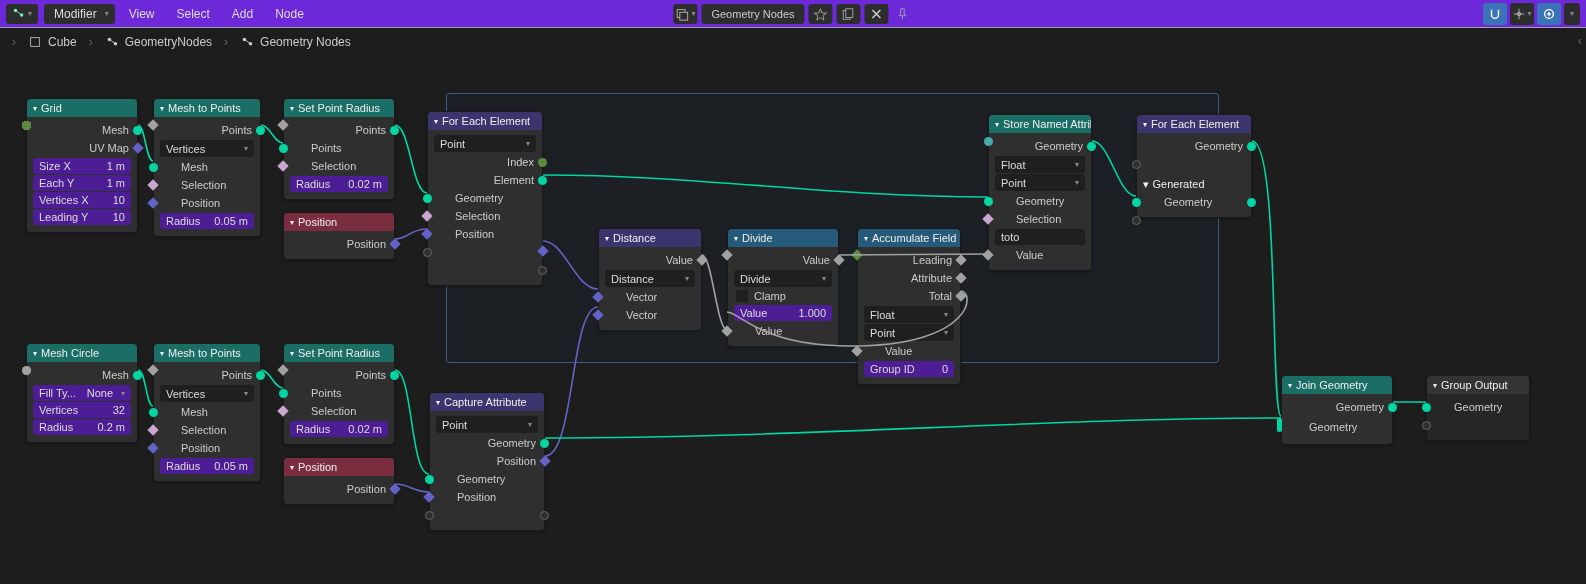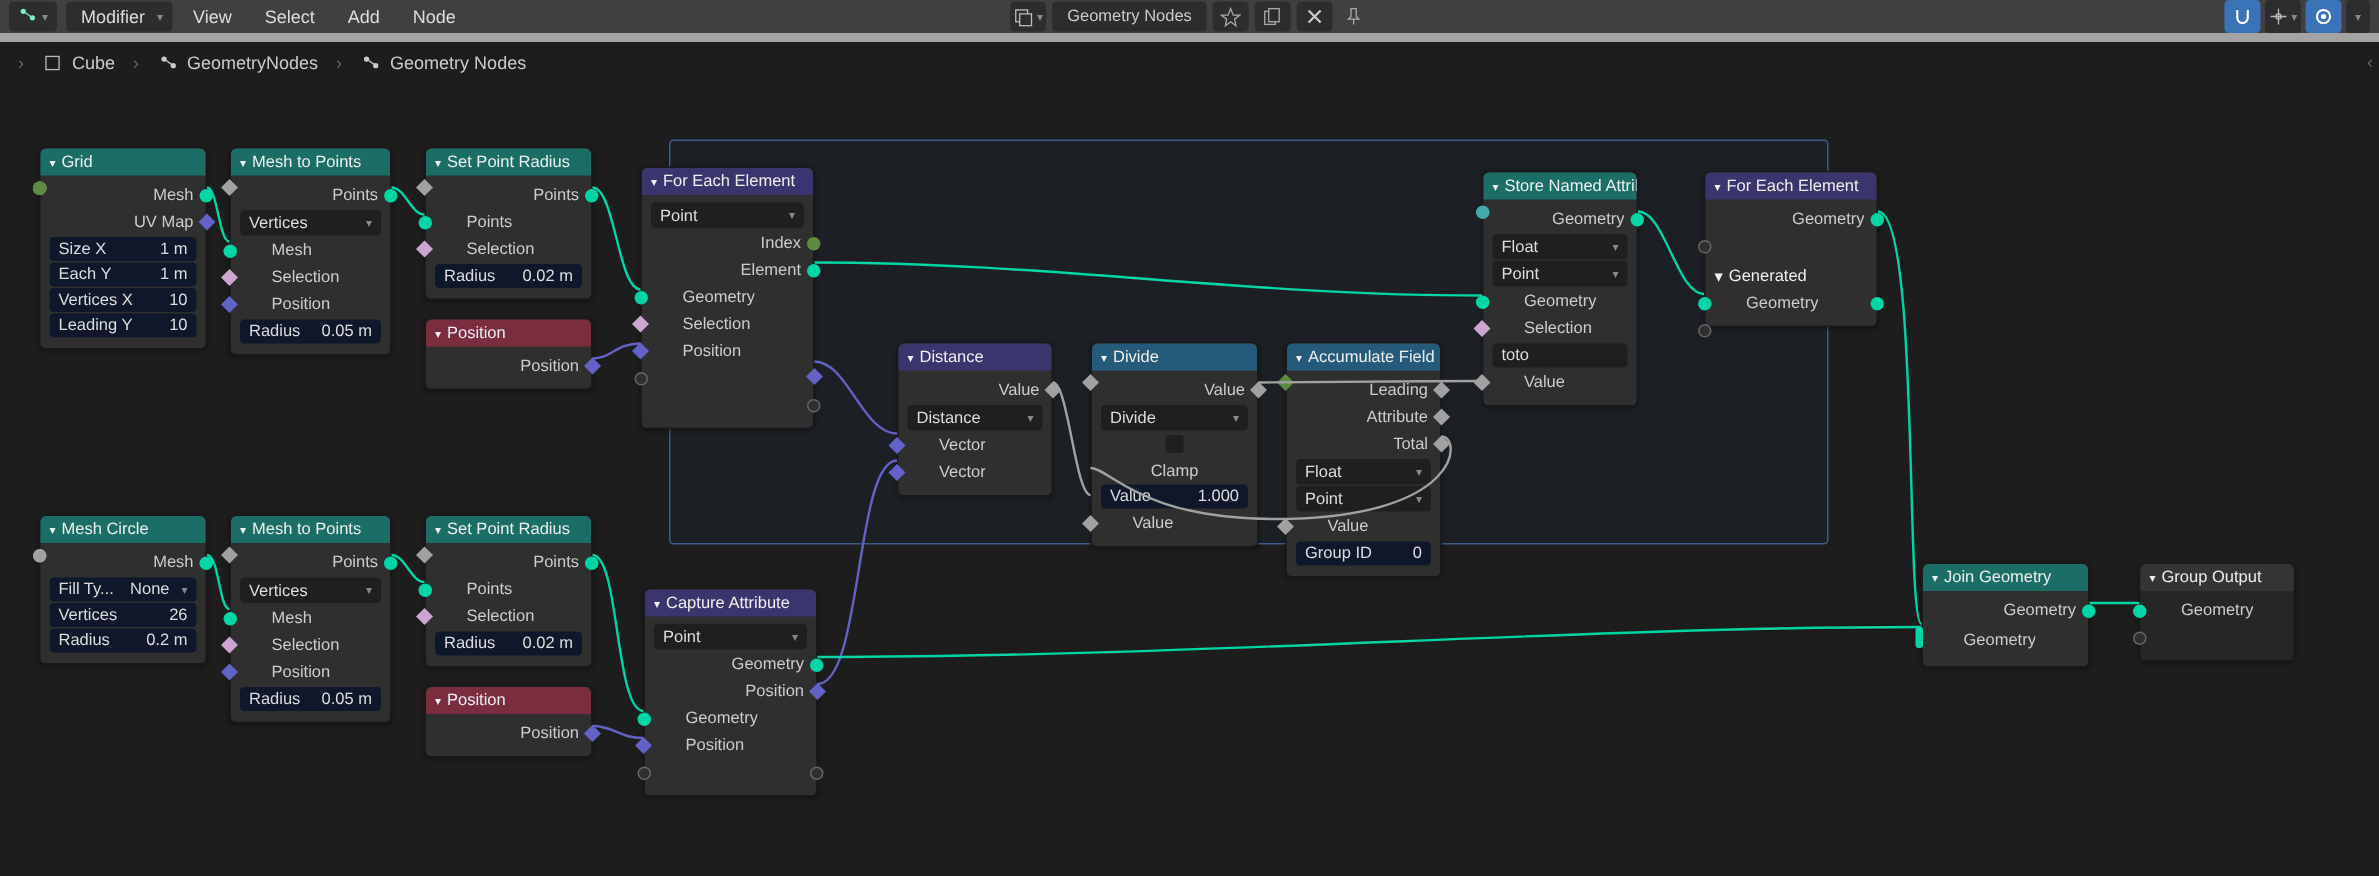--- a/index.html
+++ b/index.html
@@ -1,19 +1,19 @@
 <!DOCTYPE html>
 <html><head>
 <meta charset="utf-8">
 <style>
   * { box-sizing: border-box; margin: 0; padding: 0; font-family: -apple-system, BlinkMacSystemFont, "Segoe UI", sans-serif; }
   body { background: #1d1d1d; width: 1586px; height: 584px; overflow: hidden; color: #ccc; font-size: 11px; position: relative; }
   
   
-  .header { height: 28px; background: #404040; display: flex; align-items: center; padding: 0 6px; border-bottom: 6px solid #a3a3a3; position: relative; }
+  .header { height: 28px; background: #6d28d9; display: flex; align-items: center; padding: 0 6px; border-bottom: 1px solid #a3a3a3; position: relative; }
   .header-left { display: flex; align-items: center; gap: 6px; }
   .editor-type { width: 32px; height: 20px; background: #2d2d2d; border-radius: 3px; display:flex; align-items:center; justify-content:center; gap:2px; }
   .editor-type::after { content:"▾"; font-size:8px; color:#888; }
   .modifier-dd { background: #2d2d2d; border-radius: 3px; padding: 3px 18px 3px 10px; font-size: 12px; display:flex; align-items:center; position:relative; color:#ddd; }
   .modifier-dd::after { content:"▾"; position:absolute; right:6px; font-size:8px; color:#888; }
   .menu-item { padding: 4px 8px; font-size: 12px; color:#ddd; cursor:default; }
   .header-center { position:absolute; left:50%; transform:translateX(-50%); display:flex; align-items:center; gap:4px; }
   .center-btn { background:#2d2d2d; border-radius:3px; height:20px; display:flex; align-items:center; padding:0 6px; font-size:11px; color:#ccc; }
   .center-btn.title { padding:0 10px; }
   .icon-btn { width:24px; height:20px; display:flex; align-items:center; justify-content:center; background:#2d2d2d; border-radius:3px; }
@@ -46,24 +46,24 @@
   .hd-red    { background:#7a2d3f; }
   .body { padding:4px 0 6px; position:relative; }
   .row { height:18px; display:flex; align-items:center; padding:0 8px; position:relative; font-size:11px; }
   .row.right { justify-content:flex-end; }
   .row.left  { justify-content:flex-start; gap:4px; }
   .row .lbl { color:#ccc; white-space:nowrap; overflow:hidden; text-overflow:ellipsis;margin-left:19px; }
   .sock-out { position:absolute; right:-5px; width:9px; height:9px; border-radius:50%; top:4.5px; }
   .sock-in  { position:absolute; left:-5px;  width:9px; height:9px; border-radius:50%; top:4.5px; }
   .sock.diamond { border-radius:0; transform:rotate(45deg); width:8px; height:8px; top:5px; }
   .c-geom{background:#00d6a3;} .c-int{background:#5d8c3e;} .c-float{background:#a1a1a1;} .c-vec{background:#6363c7;} .c-bool{background:#cca6d1;} .c-empty{background:#2f2f2f;border:1px solid #666;}
-  .field { background:#0f172a; border-radius:3px; height:16px; margin:1px 6px; display:flex; align-items:center; justify-content:space-between; padding:0 6px; font-size:11px; color:#ddd; }
+  .field { background:#4c1d95; border-radius:3px; height:16px; margin:1px 6px; display:flex; align-items:center; justify-content:space-between; padding:0 6px; font-size:11px; color:#ddd; }
   .select { background:#1f1f1f; border-radius:3px; height:17px; margin:1px 6px; display:flex; align-items:center; padding:0 6px; font-size:11px; color:#ddd; position:relative; }
   .select::after { content:"▾"; position:absolute; right:6px; font-size:8px; color:#888; }
-  .check { display:flex; align-items:center; gap:6px; padding:2px 8px; font-size:11px;flex-direction:column; }
+  .check { display:flex; align-items:center; gap:6px; padding:2px 8px; font-size:11px; }
   .check .box { width:12px; height:12px; background:#1f1f1f; border-radius:2px; }
   .subhead { height:18px; display:flex; align-items:center; gap:4px; padding:0 6px; font-size:11px; color:#eee; border-radius:2px; margin-top:2px; }
 
   
   svg.links { position:absolute; inset:0; width:100%; height:100%; pointer-events:none; }
   .lk-geom { stroke:#00d6a3; stroke-width:1.6; fill:none; }
   .lk-vec  { stroke:#6363c7; stroke-width:1.6; fill:none; }
   .lk-float{ stroke:#a1a1a1; stroke-width:1.6; fill:none; }
   .pill-sock { position:absolute; right:-5px; width:5px; height:14px; background:#00d6a3; border-radius:2px; top:2px; }
   .pill-sock.in { left:-5px; right:auto; }
@@ -491,21 +491,21 @@
           <span class="lbl">Mesh</span>
           <span class="sock-out c-geom"></span>
         </div>
       <div class="field" style="padding-right:18px;">
           <span>Fill Ty...</span>
           <span>None</span>
           <span style="position:absolute;right:12px;font-size:8px;color:#888;">▾</span>
         </div>
       <div class="field">
           <span>Vertices</span>
-          <span>26</span>
+          <span>32</span>
           <span class="sock-in c-int" style="top:4px;"></span>
         </div>
       <div class="field">
           <span>Radius</span>
           <span>0.2 m</span>
           <span class="sock-in c-float" style="top:4px;"></span>
         </div>
     </div>
   </div>
 

